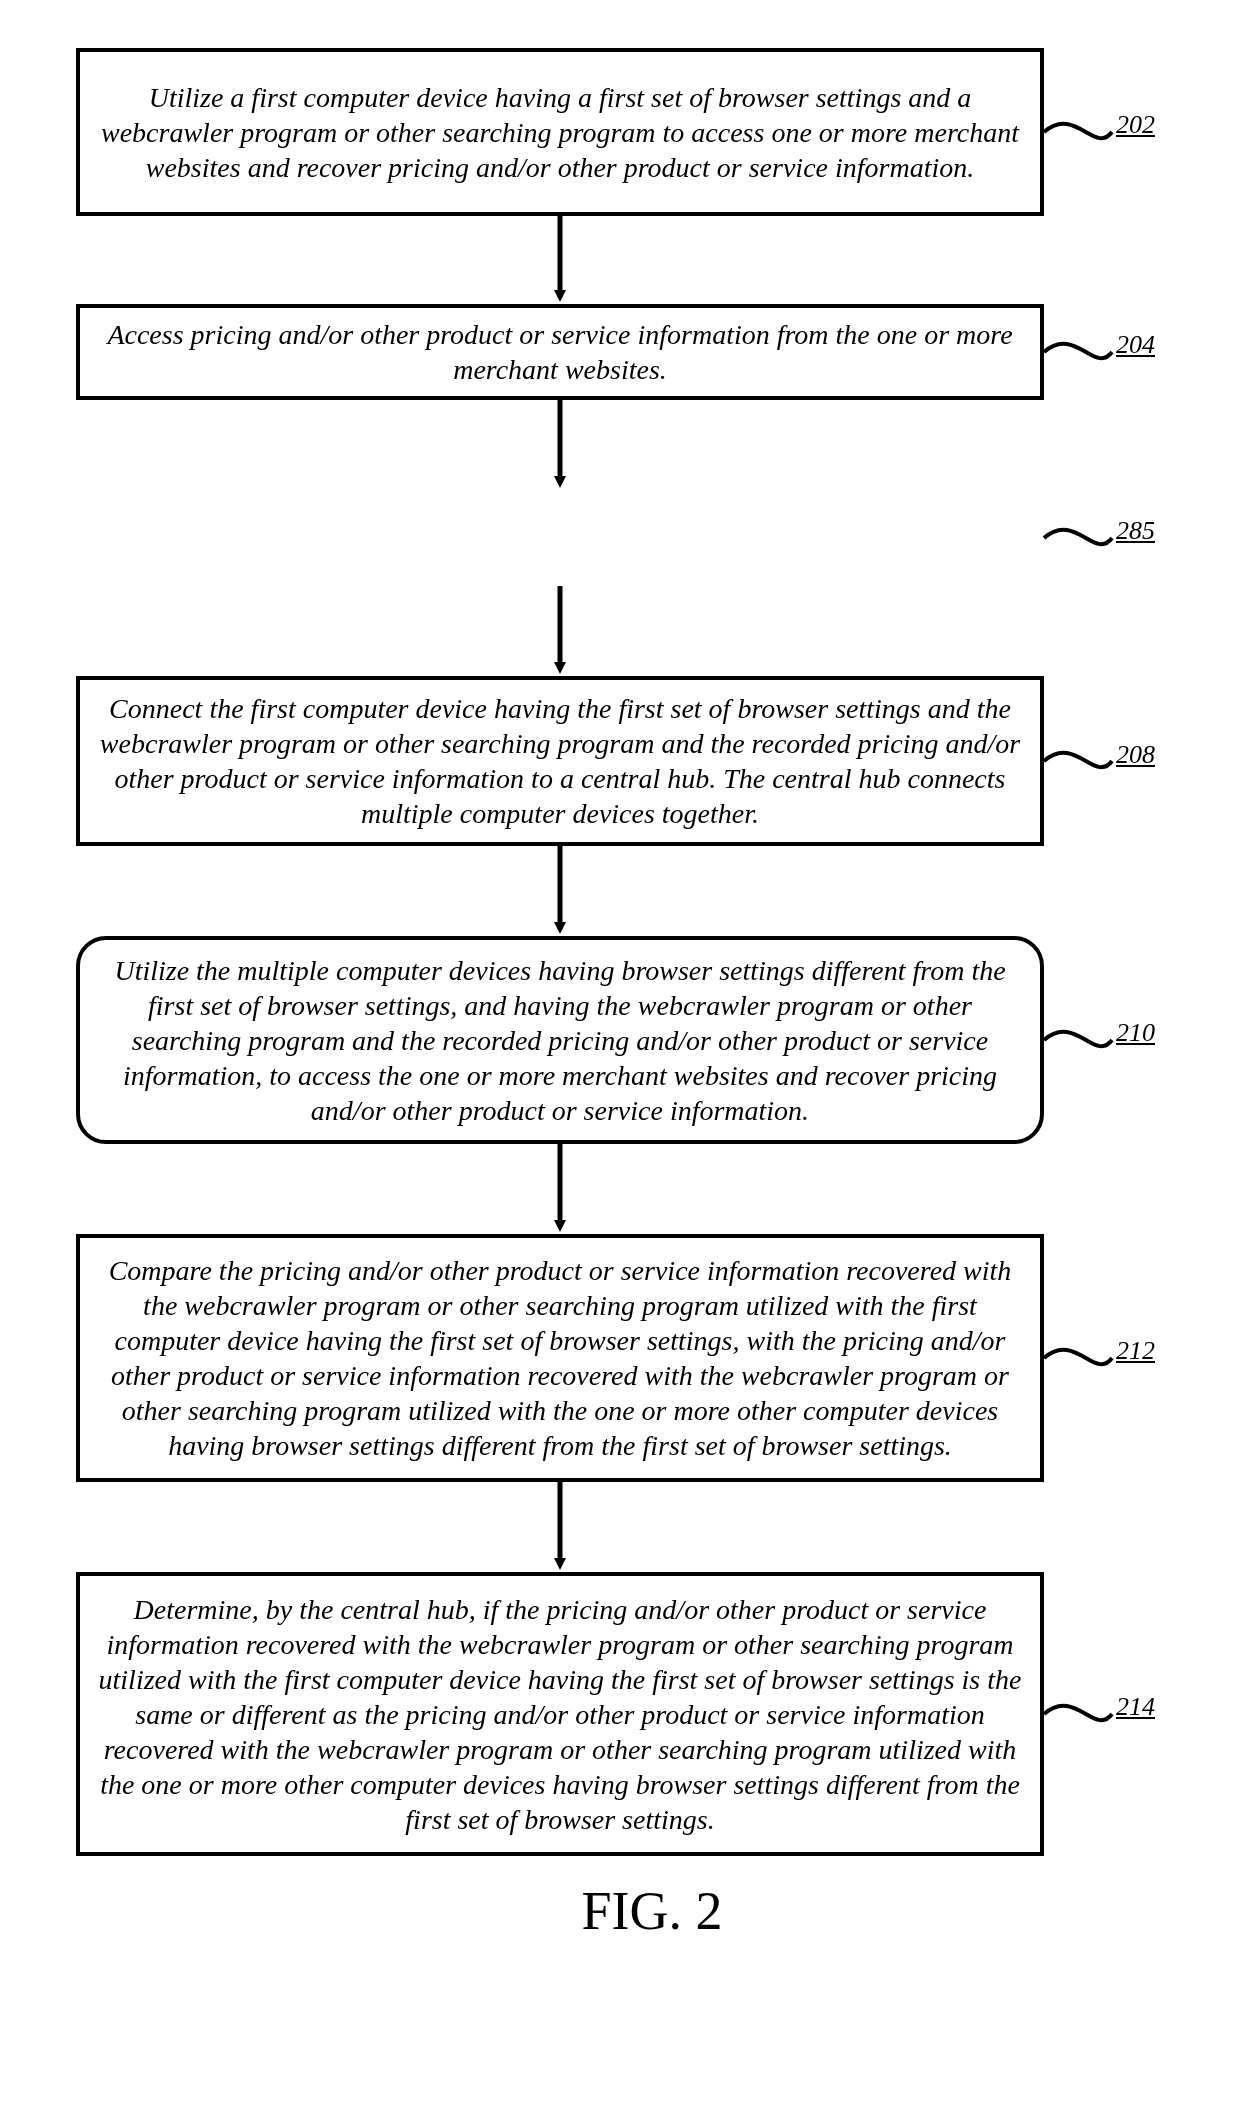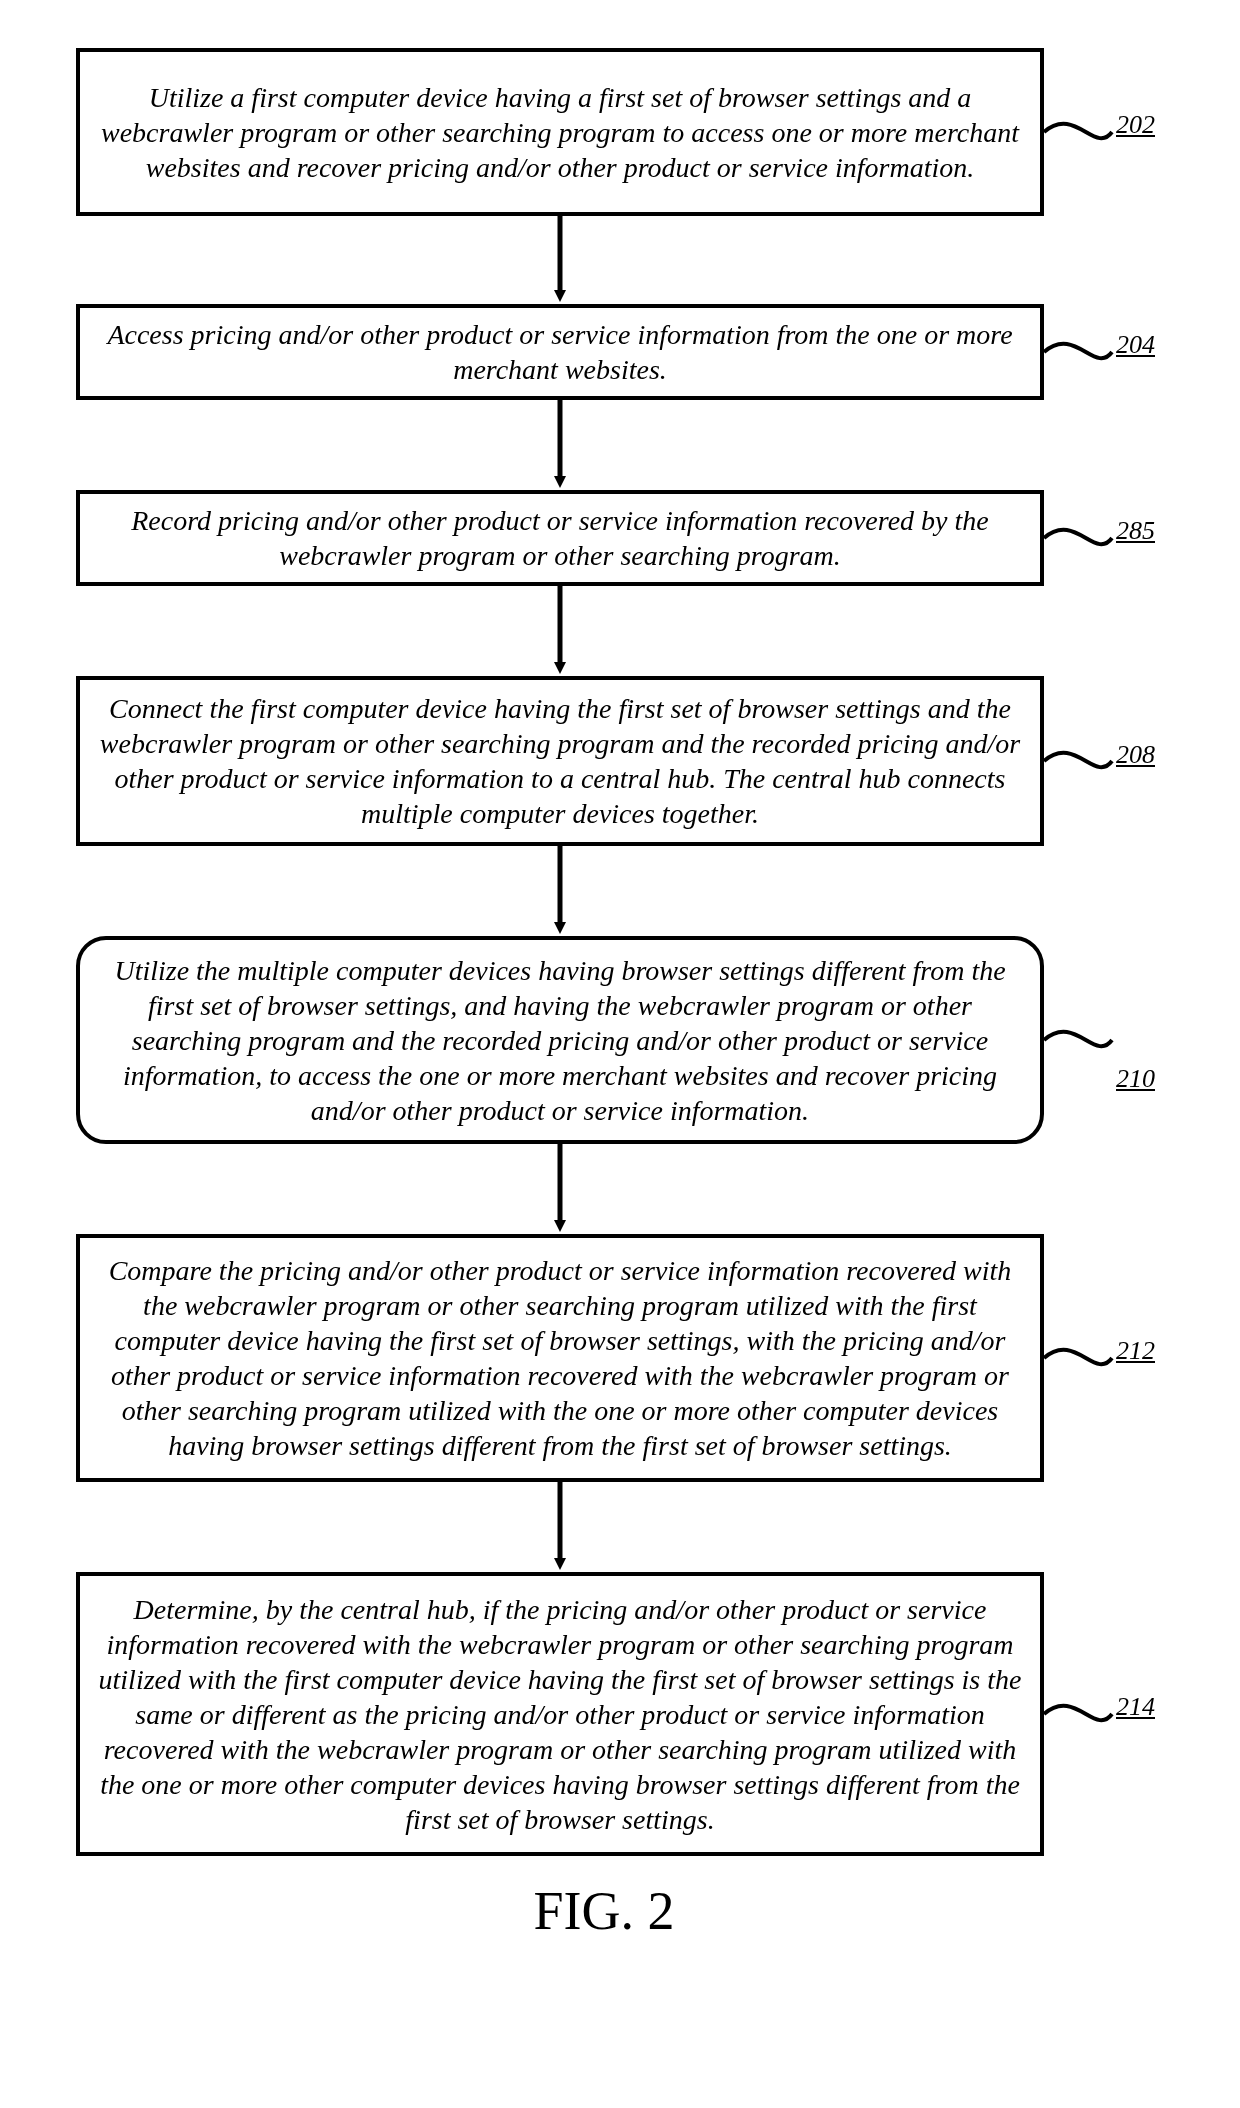--- a/index.html
+++ b/index.html
@@ -59,23 +59,20 @@
 <div class="canvas">
 
   <div class="step" style="left:76px; top:48px; width:968px; height:168px;">
     <span>Utilize a first computer device having a first set of browser settings and a webcrawler program or other searching program to access one or more merchant websites and recover pricing and/or other product or service information.</span>
   </div>
 
   <div class="step" style="left:76px; top:304px; width:968px; height:96px;">
     <span>Access pricing and/or other product or service information from the one or more merchant websites.</span>
   </div>
 
-  <div class="step" style="left:76px; top:490px; width:968px; height:96px;">
-    <span>Record pricing and/or other product or service information recovered by the webcrawler program or other searching program.</span>
-  </div>
 
   <div class="step" style="left:76px; top:676px; width:968px; height:170px;">
     <span>Connect the first computer device having the first set of browser settings and the webcrawler program or other searching program and the recorded pricing and/or other product or service information to a central hub.  The central hub connects multiple computer devices together.</span>
   </div>
 
   <div class="step" style="left:76px; top:936px; width:968px; height:208px;border-radius:30px;">
     <span>Utilize the multiple computer devices having browser settings different from the first set of browser settings, and having the webcrawler program or other searching program and the recorded pricing and/or other product or service information, to access the one or more merchant websites and recover pricing and/or other product or service information.</span>
   </div>
 
   <div class="step" style="left:76px; top:1234px; width:968px; height:248px;">
@@ -83,25 +80,25 @@
   </div>
 
   <div class="step" style="left:76px; top:1572px; width:968px; height:284px;">
     <span>Determine, by the central hub, if the pricing and/or other product or service information recovered with the webcrawler program or other searching program utilized with the first computer device having the first set of browser settings is the same or different as the pricing and/or other product or service information recovered with the webcrawler program or other searching program utilized with the one or more other computer devices having browser settings different from the first set of browser settings.</span>
   </div>
 
   <div class="label" style="left:1116px; top:110px;">202</div>
   <div class="label" style="left:1116px; top:330px;">204</div>
   <div class="label" style="left:1116px; top:516px;">285</div>
   <div class="label" style="left:1116px; top:740px;">208</div>
-  <div class="label" style="left:1116px; top:1064px;">210</div>
+  <div class="label" style="left:1116px; top:1018px;">210</div>
   <div class="label" style="left:1116px; top:1336px;">212</div>
   <div class="label" style="left:1116px; top:1692px;">214</div>
 
-  <div class="fig-title" style="left:464px; top:1880px; width:280px;">FIG. 2</div>
+  <div class="fig-title" style="left:512px; top:1880px; width:280px;">FIG. 2</div>
 
   <svg class="overlay" viewBox="0 0 1240 2108">
     <defs>
       <marker id="arrowhead" markerWidth="14" markerHeight="14" refX="6" refY="6" orient="auto" markerUnits="userSpaceOnUse">
         <path d="M0,0 L12,6 L0,12 Z" fill="#000"></path>
       </marker>
     </defs>
 
     <line x1="560" y1="216" x2="560" y2="296" stroke="#000" stroke-width="5" marker-end="url(#arrowhead)"></line>
     <line x1="560" y1="400" x2="560" y2="482" stroke="#000" stroke-width="5" marker-end="url(#arrowhead)"></line>

